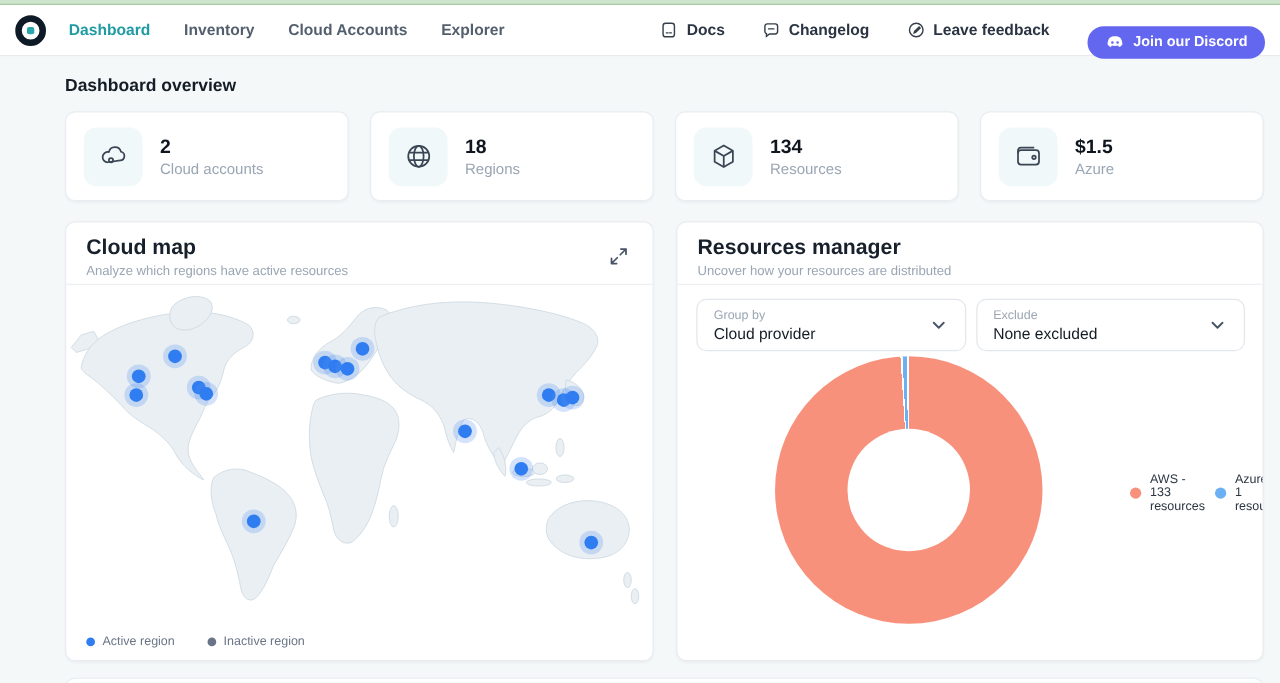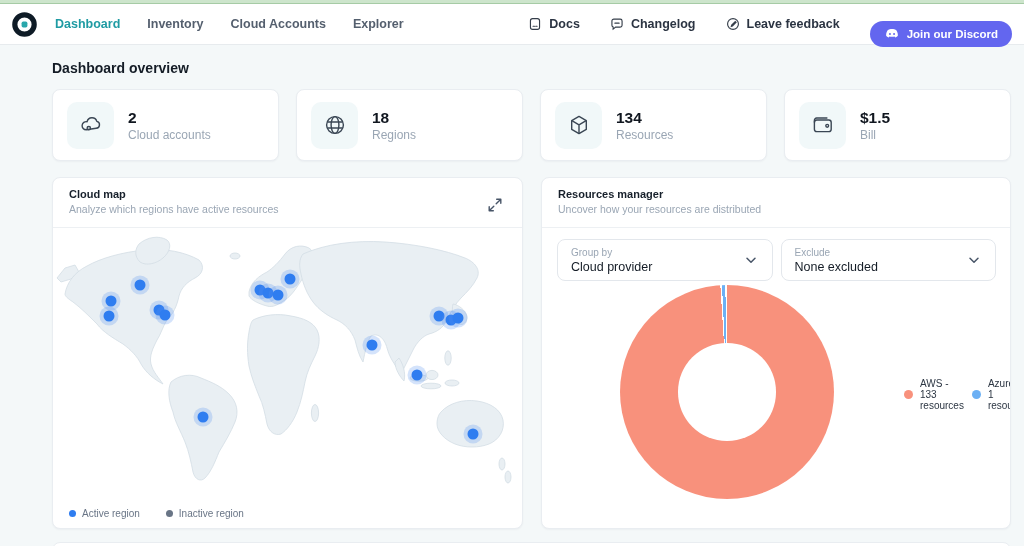--- a/index.html
+++ b/index.html
@@ -53,21 +53,21 @@
   .panel {
     background:#fff; border:1px solid #e9edf1; border-radius:8px; height:352px;
     position:relative; box-shadow:0 1px 2px rgba(16,24,40,0.04); overflow:hidden;
   }
   .panel-map { width:471px; flex:none; }
   .panel-rm { flex:1; }
   .panel-header {
     height:50px; padding:10px 16px 0; border-bottom:1px solid #edf0f3;
     display:flex; justify-content:space-between; align-items:flex-start;
   }
-  .panel-title { font-size:11px; font-weight:700; color:#17202b; margin-bottom:3px; }
+  .panel-title { font-size:17px; font-weight:700; color:#17202b; margin-bottom:3px; }
   .panel-sub { font-size:10.5px; color:#9aa6b4; }
   .expand-btn { background:none; border:none; cursor:pointer; padding:4px; margin-top:6px; color:#475467; }
 
   
   .map-canvas { position:absolute; left:0; top:54px; width:471px; height:268px; }
   .map-canvas svg { position:absolute; inset:0; }
   .map-dot {
     position:absolute; width:11px; height:11px; border-radius:50%;
     background:#2f7df0; box-shadow:0 0 0 4px rgba(84,142,240,0.25);
     transform:translate(-50%,-50%); cursor:pointer;
@@ -195,21 +195,21 @@
     <div class="stat-card">
       <div class="stat-tile">
         <svg width="24" height="24" viewBox="0 0 24 24" fill="none" stroke="currentColor" stroke-width="1.4">
           <rect x="3.4" y="7" width="16.8" height="11.6" rx="2.4"></rect>
           <path d="M3.4 9.6V7.2A2.2 2.2 0 0 1 5.6 5h10.8"></path>
           <circle cx="16.2" cy="12.8" r="1.4"></circle>
         </svg>
       </div>
       <div>
         <div class="stat-value">$1.5</div>
-        <div class="stat-label">Bill</div>
+        <div class="stat-label">Azure</div>
       </div>
     </div>
   </div>
 
   <div class="charts-row">
 
     <div class="panel panel-map">
       <div class="panel-header">
         <div>
           <div class="panel-title">Cloud map</div>

